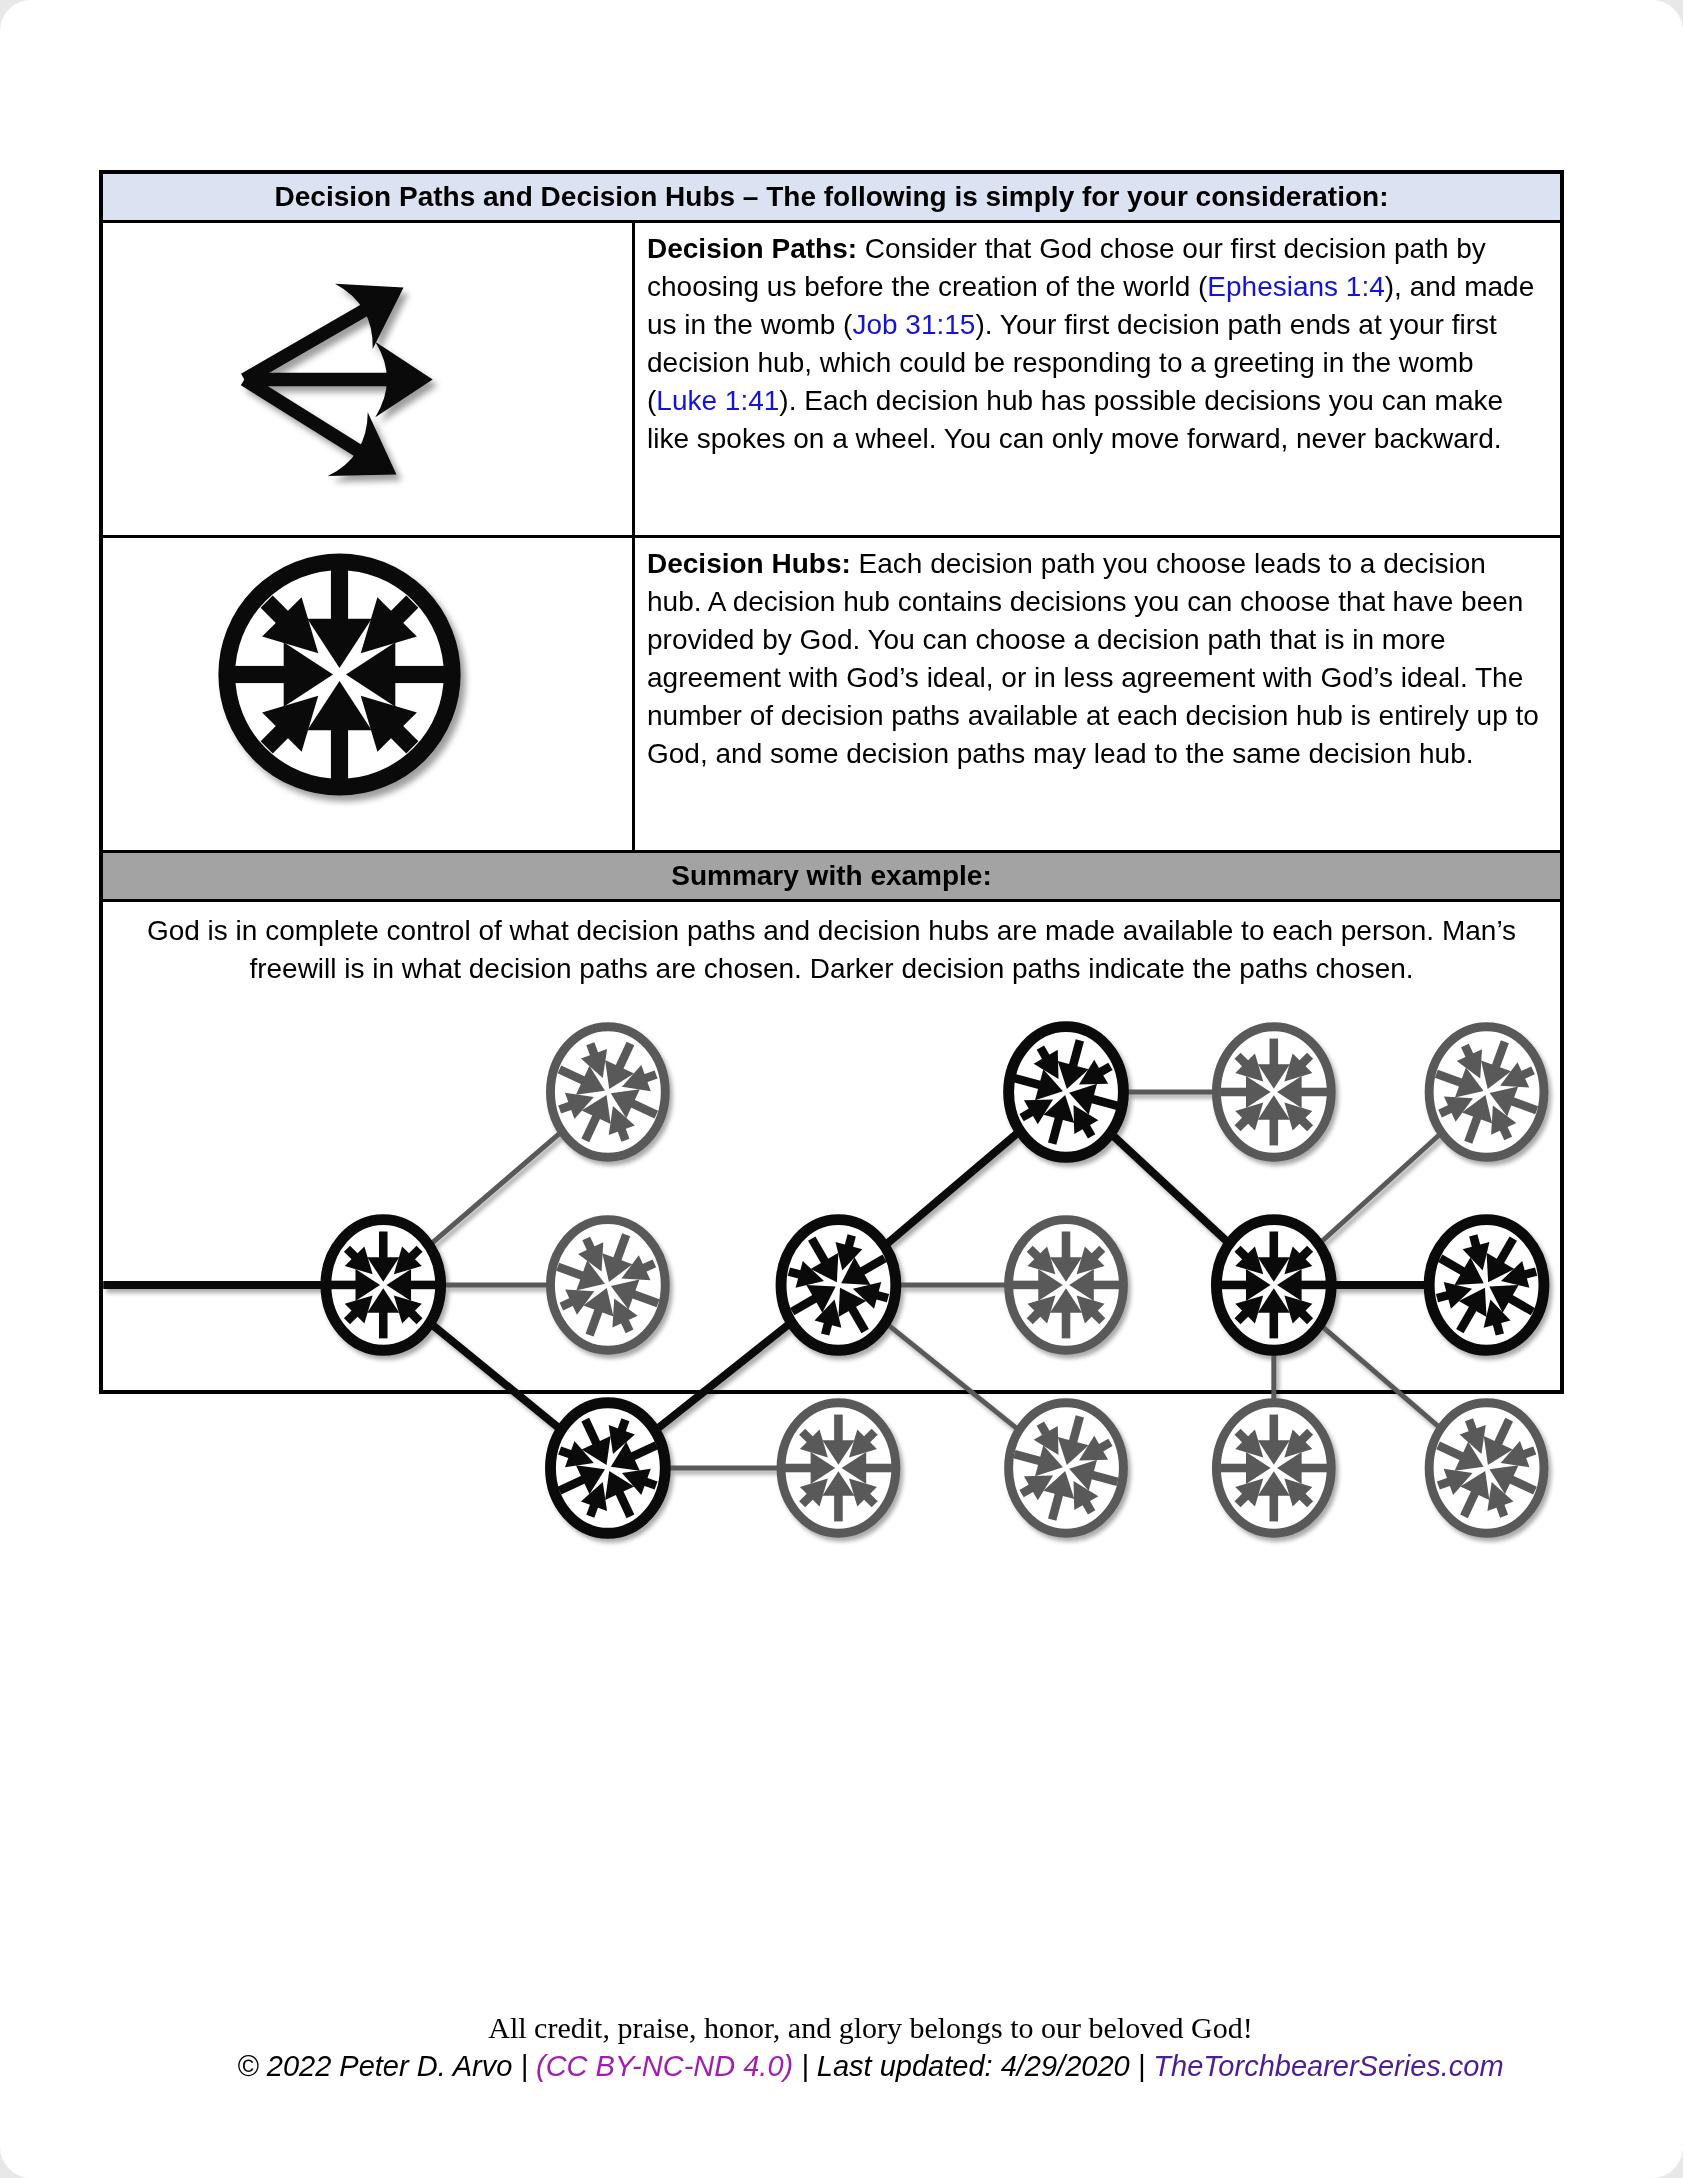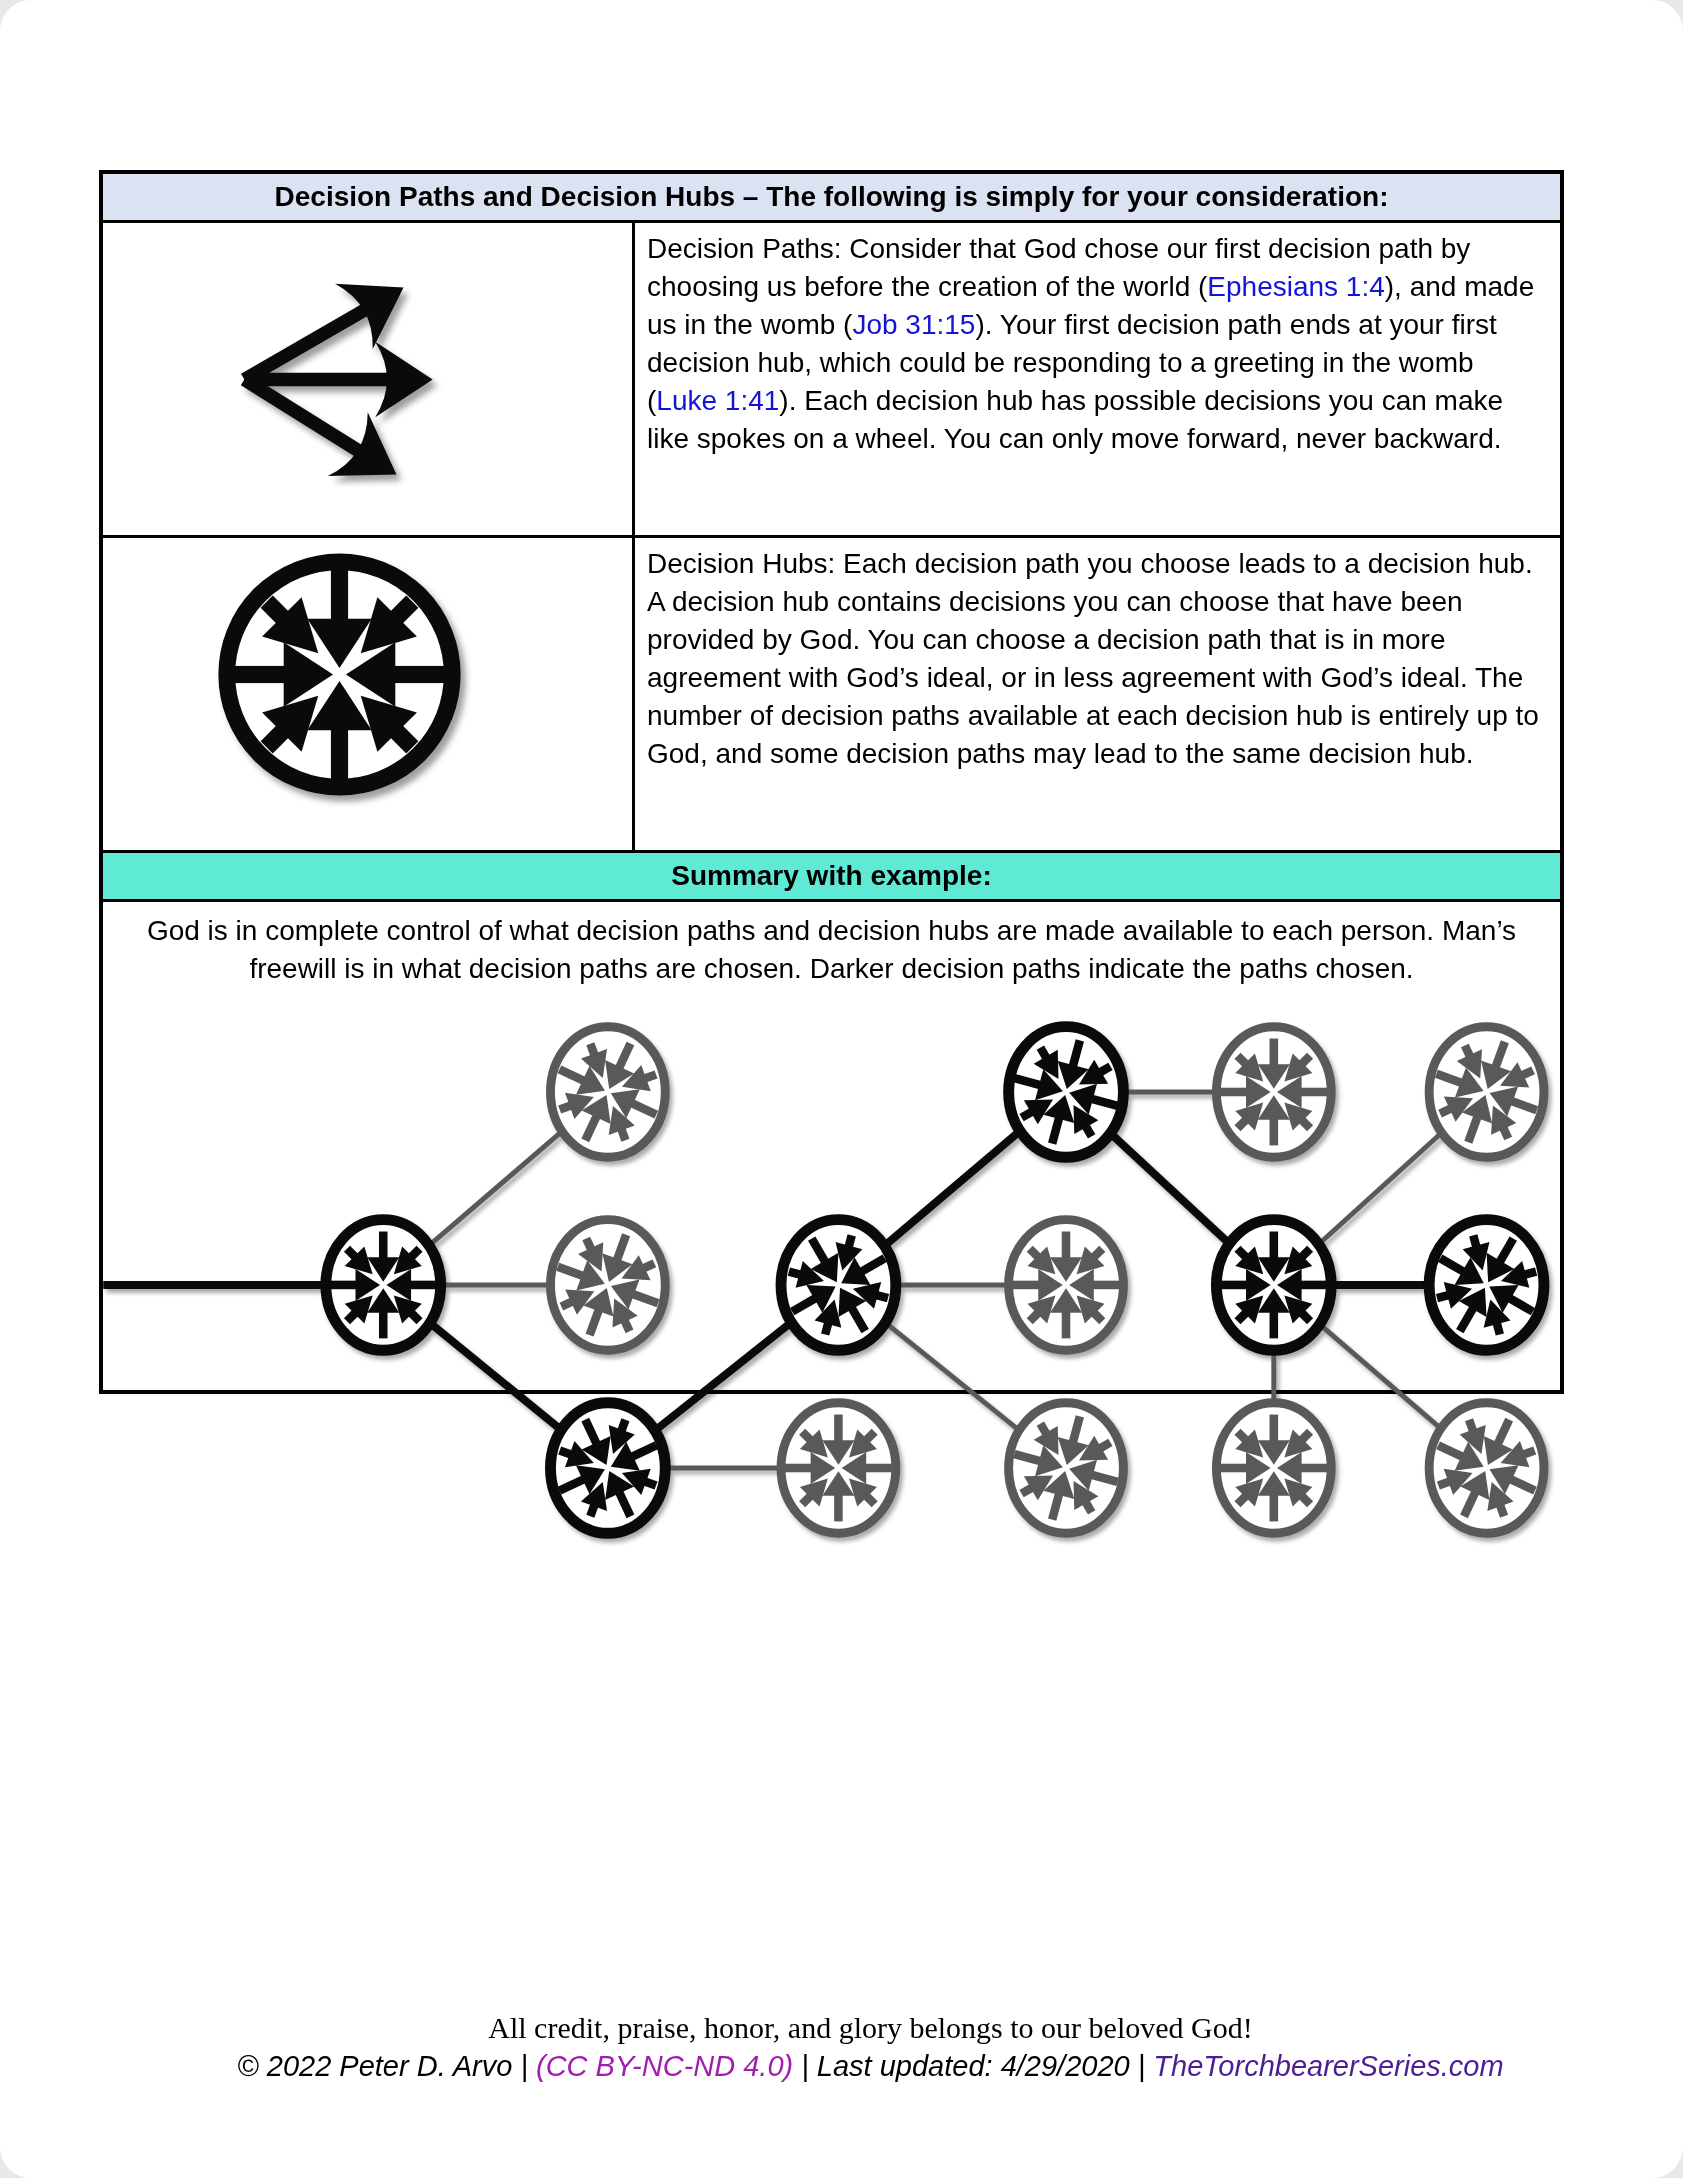--- a/index.html
+++ b/index.html
@@ -25,21 +25,21 @@
   .row{display:flex;border-bottom:3px solid #000;}
   .row.icon-row{height:312px;}
   .icell{
     width:529px;min-width:529px;border-right:3px solid #000;
     display:flex;align-items:center;
   }
   .tcell{
     flex:1;padding:7px 16px 0 12px;
     font-size:28px;line-height:38px;
   }
-  .tcell b{font-weight:normal;}
+  .tcell b{font-weight:bold;}
   .summary-row{position:relative;height:488px;border-bottom:0;display:block;}
   .summary-text{
     padding:10px 26px 0 26px;text-align:center;
     font-size:28px;line-height:38px;
   }
   .link{color:#1414d8;text-decoration:none;cursor:pointer;}
   
   .path-icon-svg{margin-left:117px;filter:drop-shadow(5px 6px 3px rgba(0,0,0,0.38));}
   .hub-icon-svg{margin-left:105px;margin-top:-40px;filter:drop-shadow(5px 6px 3px rgba(0,0,0,0.38));}
   .diagram-svg{
@@ -118,21 +118,21 @@
                   <rect x="-4" y="-48" width="8" height="12"></rect>
                   <polygon points="-13,-38 13,-38 0,-14"></polygon>
                 </g>
               </g>
             </g>
           </svg>
       </div>
       <div class="tcell"><b>Decision Hubs: </b><span>Each decision path you choose leads to a decision hub. A decision hub contains decisions you can choose that have been provided by God. You can choose a decision path that is in more agreement with God’s ideal, or in less agreement with God’s ideal. The number of decision paths available at each decision hub is entirely up to God, and some decision paths may lead to the same decision hub.</span></div>
     </div>
 
-    <div class="band" style="background: #5eead4;">Summary with example:</div>
+    <div class="band" style="background: #a3a3a3;">Summary with example:</div>
 
     <div class="row summary-row">
       <div class="summary-text">God is in complete control of what decision paths and decision hubs are made available to each person. Man’s freewill is in what decision paths are chosen. Darker decision paths indicate the paths chosen.</div>
       <svg class="diagram-svg" id="diagram-svg" width="1457" height="660" viewBox="0 0 1472 667">
           <g>
             <line x1="0" y1="387" x2="283" y2="387" stroke="#0a0a0a" stroke-width="8"></line>
             <line x1="283" y1="387" x2="510" y2="192" stroke="#595959" stroke-width="5"></line>
             <line x1="283" y1="387" x2="510" y2="387" stroke="#595959" stroke-width="5"></line>
             <line x1="283" y1="387" x2="510" y2="572" stroke="#0a0a0a" stroke-width="8"></line>
             <line x1="510" y1="572" x2="743" y2="572" stroke="#595959" stroke-width="5"></line>

